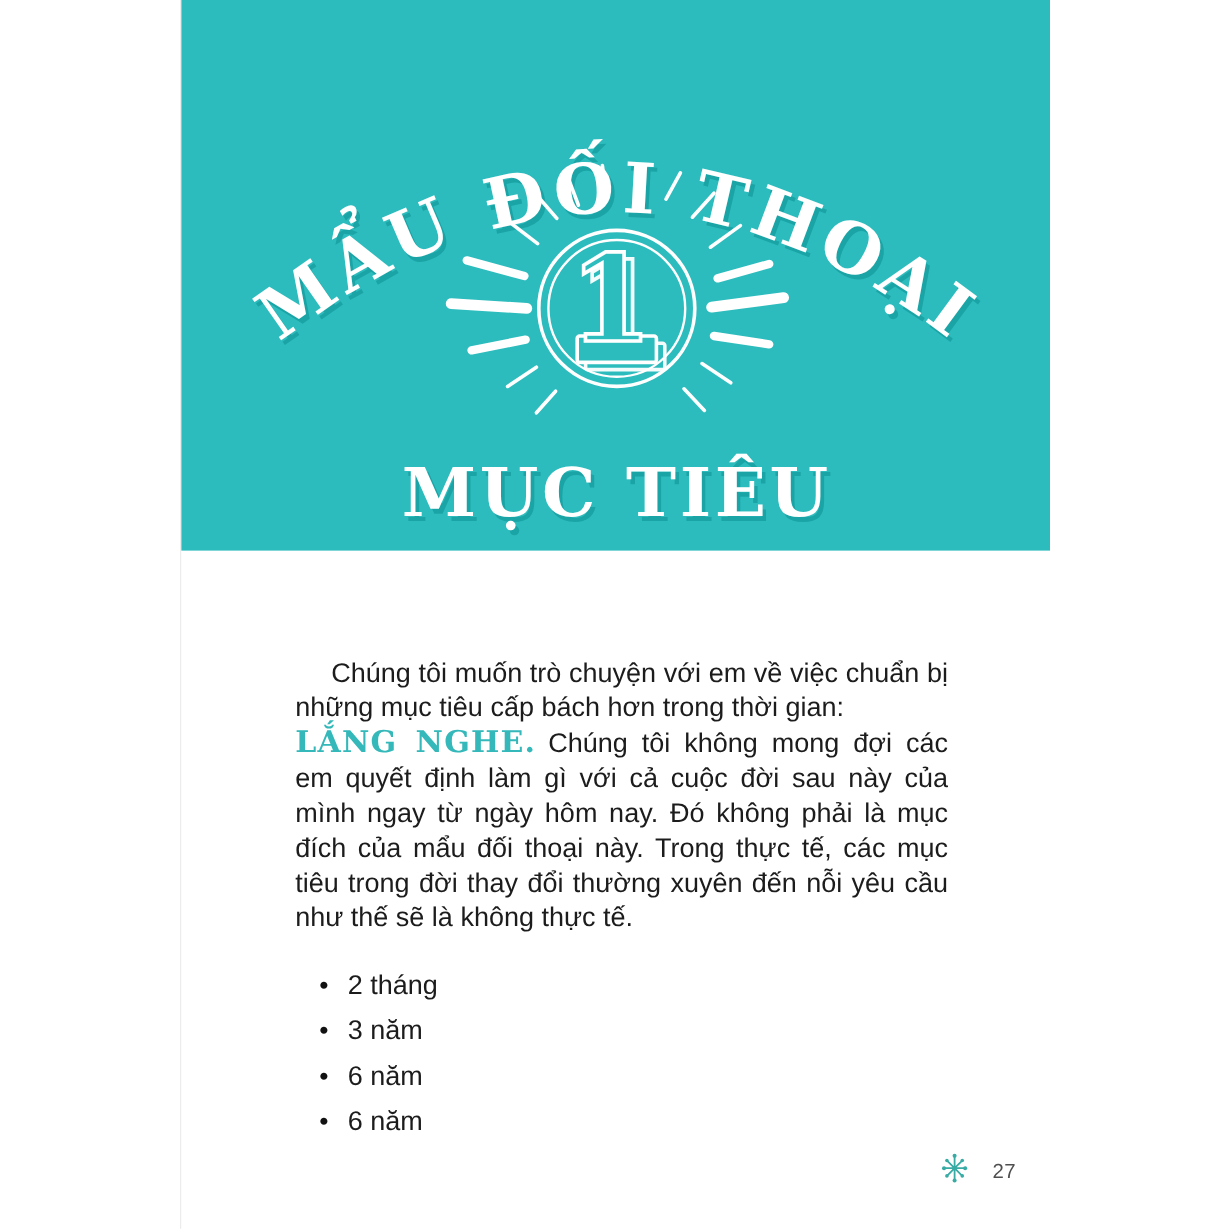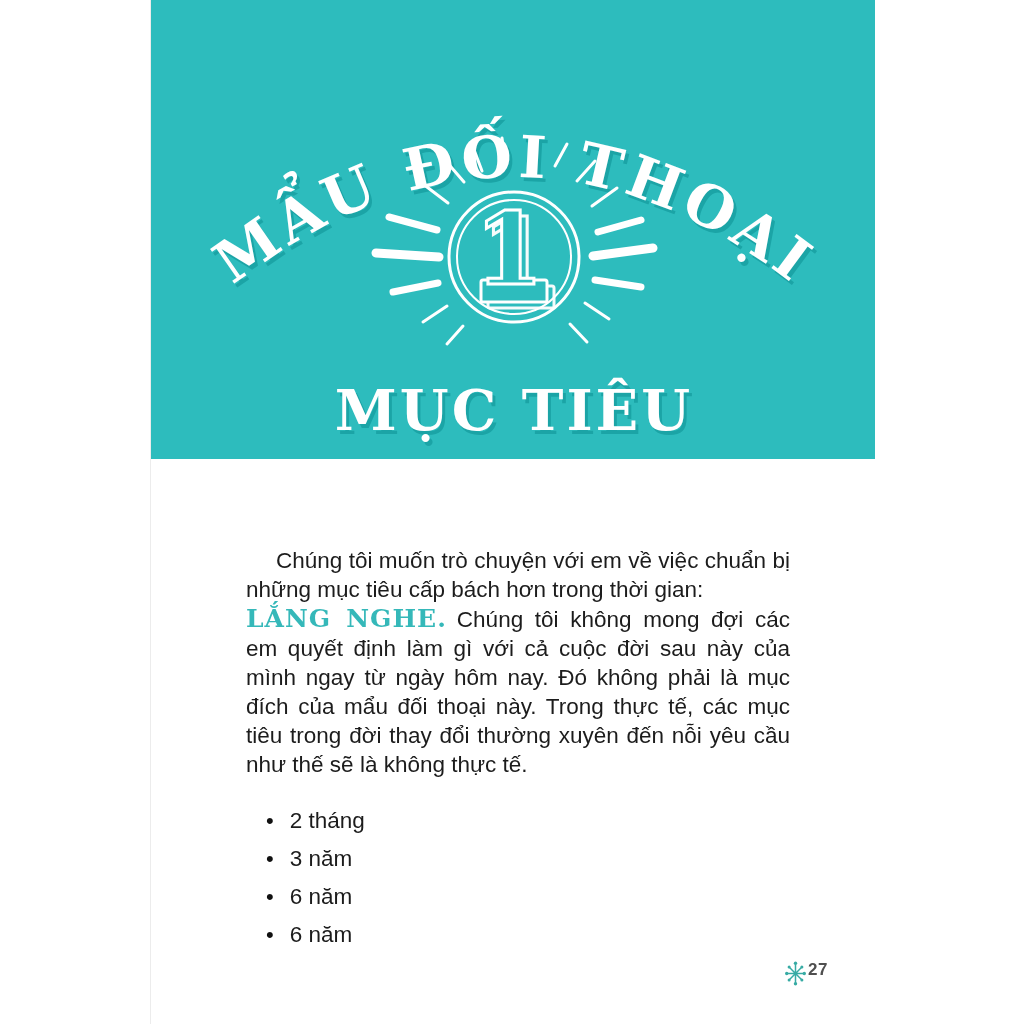--- a/index.html
+++ b/index.html
@@ -66,23 +66,22 @@
   ul.timeframes .dot {
     font-size: 22px;
     margin-right: 16px;
     color: #111111;
   }
   .footer {
     position: absolute;
     left: 633px;
     top: 960px;
     display: flex;
-    align-items: flex-start;
-    gap: 1px;
-    font-weight: bold;
+    align-items: flex-end;
+    gap: 20px;
   }
   .page-number {
     font-size: 17px;
     color: #4f4f4f;
     letter-spacing: 0.5px;
   }
 </style>
 </head>
 <body>
 

